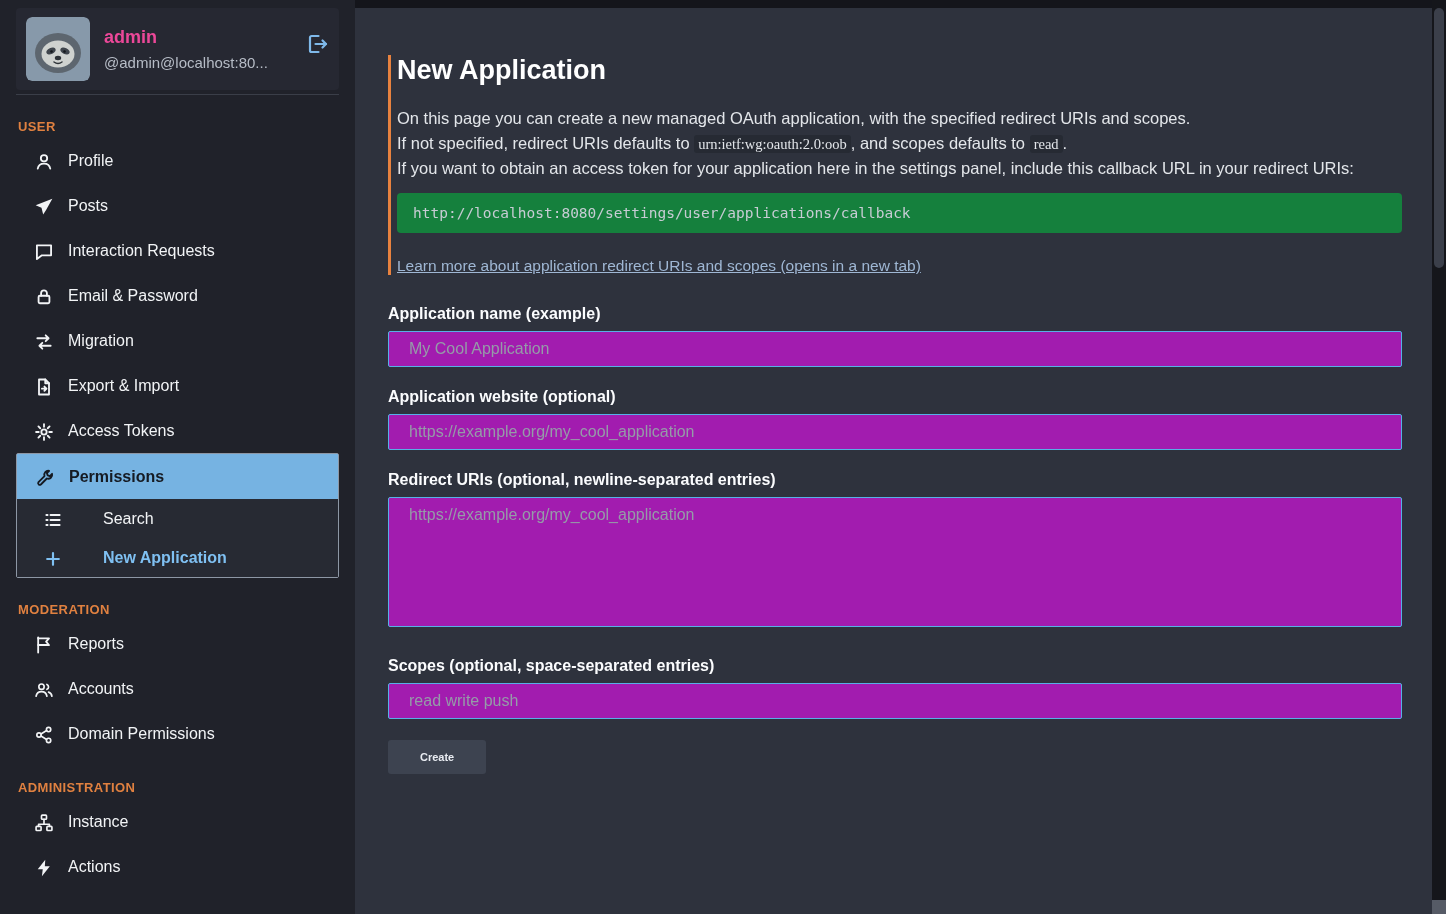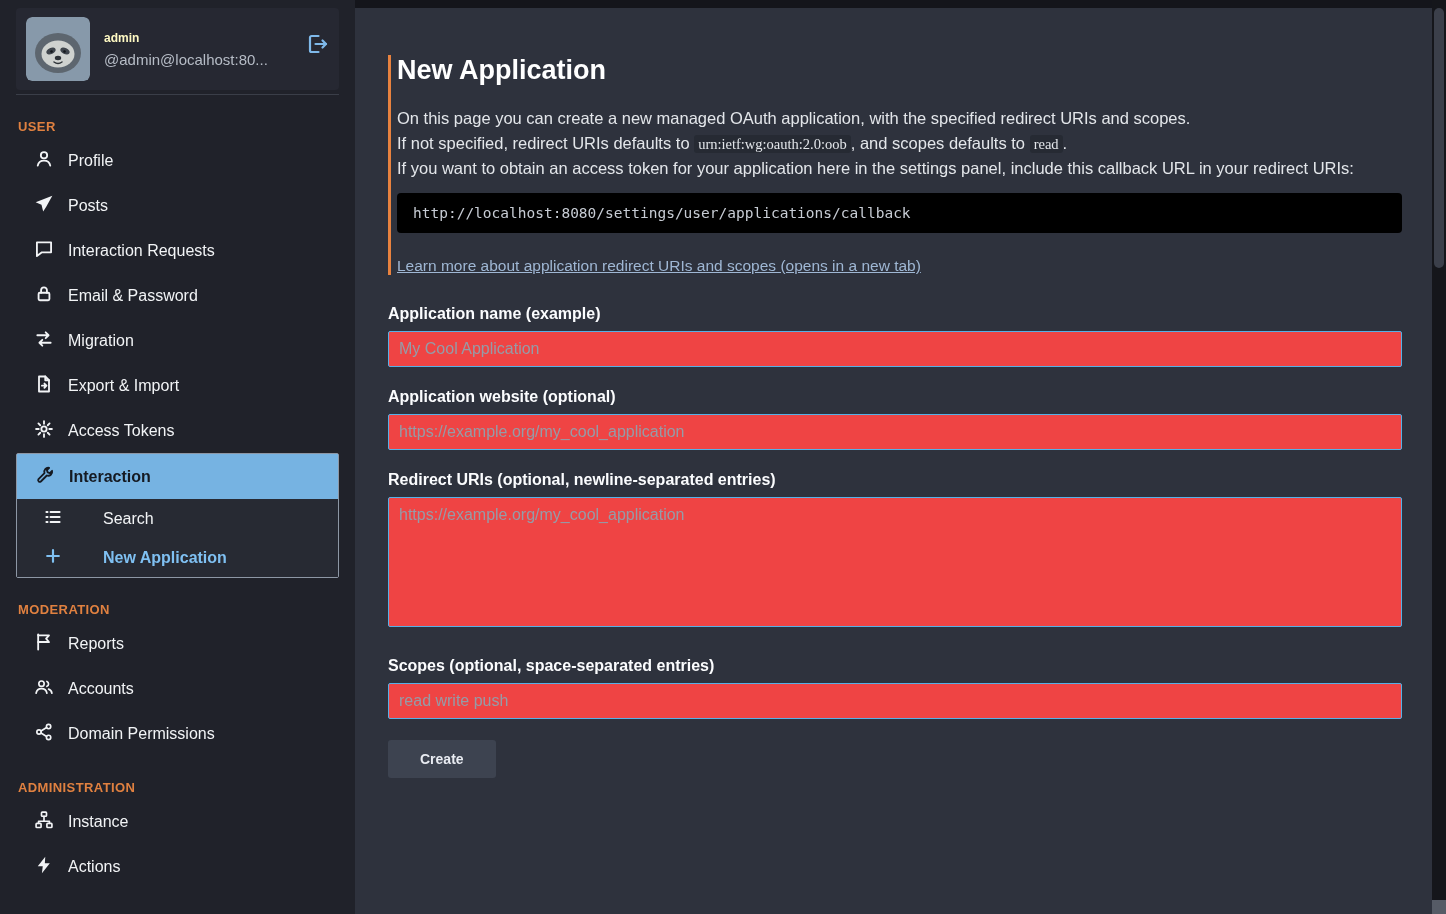--- a/index.html
+++ b/index.html
@@ -23,37 +23,37 @@
   .user-card {
     margin:8px 16px 0 16px;
     background:#262832;
     border-radius:4px;
     padding:9px 10px;
     display:flex; align-items:center; gap:14px;
     position:relative;
   }
   .avatar { width:64px; height:64px; border-radius:6px; overflow:hidden; flex:0 0 64px; }
   .user-info { min-width:0; flex:1; }
-  .user-name { font-weight:bold; font-size:12px; color:#fef9c3; margin-bottom:6px; }
+  .user-name { font-weight:bold; font-size:18px; color:#ec4899; margin-bottom:6px; }
   .user-handle { font-size:15px; color:#b6bcc6; white-space:nowrap; overflow:hidden; }
   .logout {
     position:absolute; right:10px; top:24px;
     color:#7fb9ea; width:24px; height:24px;
   }
   .logout svg { width:24px; height:24px; }
   .card-divider { height:1px; background:#3a3e48; margin:4px 16px 0 16px; }
 
   .section-header {
     margin:24px 0 4px 18px;
     font-size:13px; font-weight:bold;
     letter-spacing:0.4px;
     color:#e08140;
   }
   .nav-item {
-    display:flex; align-items:flex-start; gap:14px;
+    display:flex; align-items:flex-end; gap:14px;
     margin:0 16px;
     padding:11px 0 11px 18px;
     font-size:16px; color:#f2f4f6;
     cursor:pointer;
   }
   .nav-item .ic { width:20px; height:20px; flex:0 0 20px; display:block; }
   .nav-item .lbl { line-height:23px; }
 
   .app-group {
     margin:0 16px;
@@ -91,21 +91,21 @@
   code.inline {
     font-family:Liberation Serif, serif;
     font-size:14.5px;
     background:#262a33;
     padding:1px 4px;
     border-radius:3px;
     color:#e3e6ea;
   }
   .code-block {
     margin:12px 0 0 0;
-    background:#000000;
+    background:#15803d;
     border-radius:4px;
     padding:12px 16px;
     font-family:"DejaVu Sans Mono", monospace;
     font-size:14.5px;
     color:#c7ccd4;
     white-space:pre;
   }
   a.docs-link {
     display:inline-block;
     margin-top:24px;
@@ -114,44 +114,44 @@
   }
 
   .field { margin-bottom:21px; }
   .field label {
     display:block;
     font-weight:bold; font-size:16px; color:#fbfcfe;
     margin-bottom:8px;
   }
   .field input[type="text"], .field textarea {
     width:1014px;
-    background:#ef4444;
+    background:#a21caf;
     border:1px solid #57b0e6;
     border-radius:2px;
     color:#e8eaee;
     font-family:"Liberation Sans", sans-serif;
     font-size:16px;
-    padding:8px 10px;
+    padding:8px 20px;
     outline:none;
     display:block;
   }
   .field input[type="text"] { height:36px; }
   .field textarea { height:130px; resize:none; }
   .field input::placeholder, .field textarea::placeholder { color:#959ca8; opacity:1; }
   .field.redirect { margin-bottom:30px; }
 
   button.create-btn {
     margin-top:0;
     background:#3d4350;
     border:none;
     border-radius:3px;
     color:#e9ecf2;
     font-family:"Liberation Sans", sans-serif;
     font-weight:bold;
-    font-size:14px;
+    font-size:11px;
     padding:11px 32px;
     cursor:pointer;
   }
 
   
   .vscroll-track {
     position:absolute; right:0; top:0;
     width:14px; height:914px;
     background:#15161b;
   }
@@ -270,21 +270,21 @@
     <span class="lbl">Access Tokens</span>
   </div>
 
   <div class="app-group">
     <div class="nav-item active">
       <span class="ic">
         <svg viewBox="0 0 24 24" fill="none" stroke="currentColor" stroke-width="2.2" stroke-linecap="round" stroke-linejoin="round">
             <path d="M20.5 7a4.8 4.8 0 0 1-6.3 5.6L7 19.8a2 2 0 0 1-2.8-2.8l7.2-7.2A4.8 4.8 0 0 1 17 3.5L14.3 6.2l.9 2.6 2.6.9L20.5 7z"></path>
           </svg>
       </span>
-      <span class="lbl">Interaction</span>
+      <span class="lbl">Permissions</span>
     </div>
     <div class="subnav">
       <div class="nav-item">
         <span class="ic">
           <svg viewBox="0 0 24 24" fill="none" stroke="currentColor" stroke-width="2.2" stroke-linecap="round">
               <path d="M4 6h1.5M9 6h11M4 12h1.5M9 12h11M4 18h1.5M9 18h11"></path>
             </svg>
         </span>
         <span class="lbl">Search</span>
       </div>

